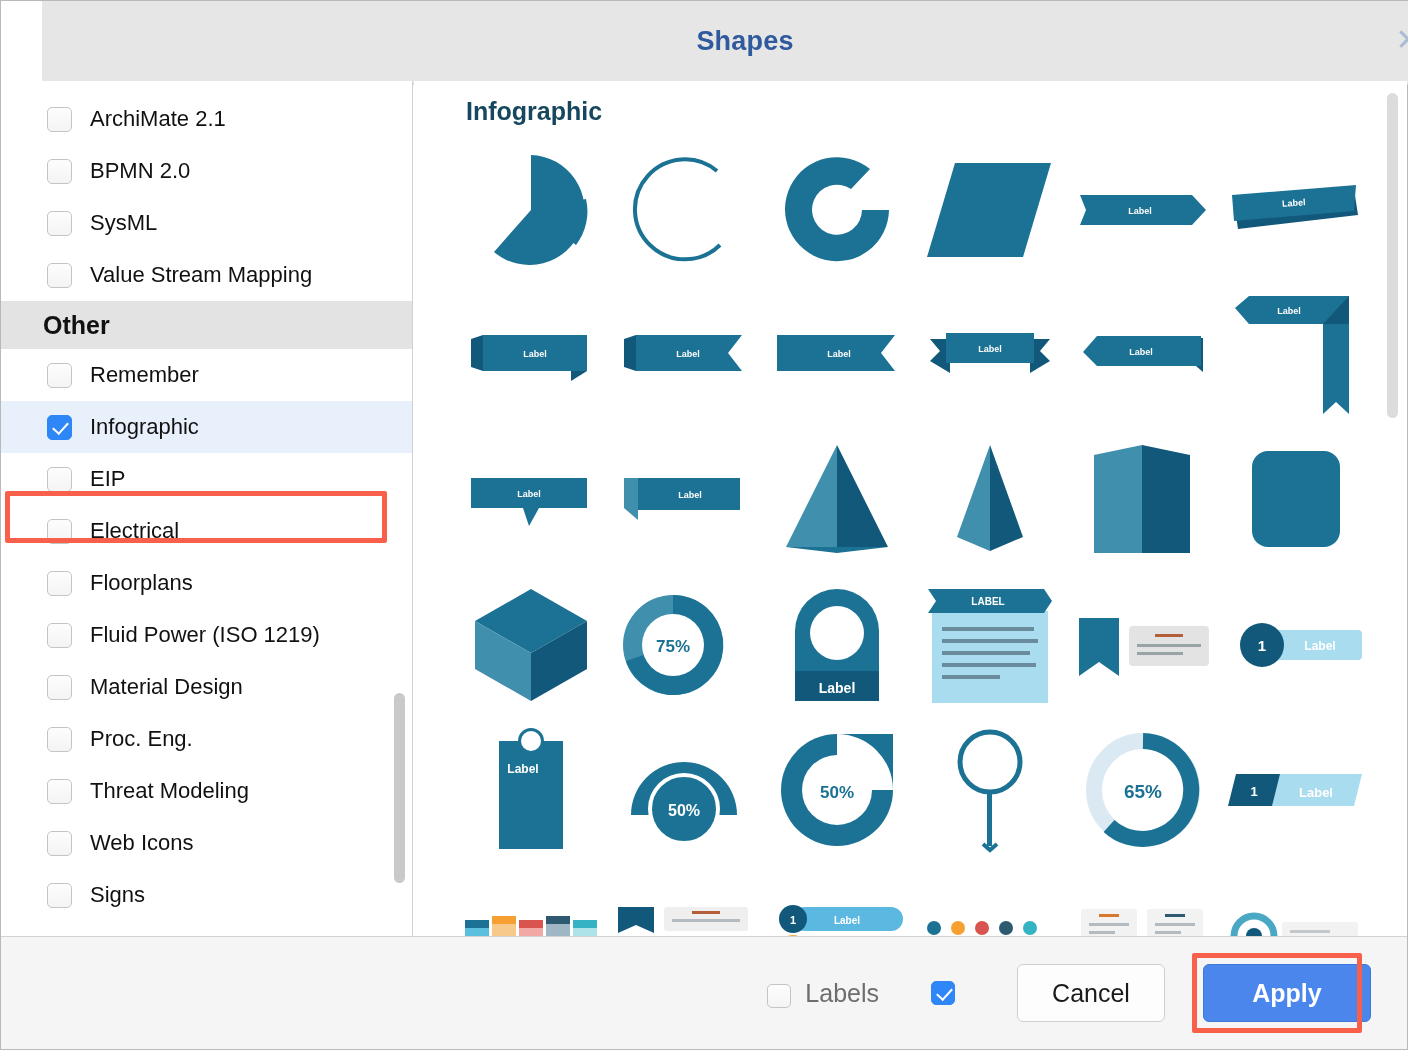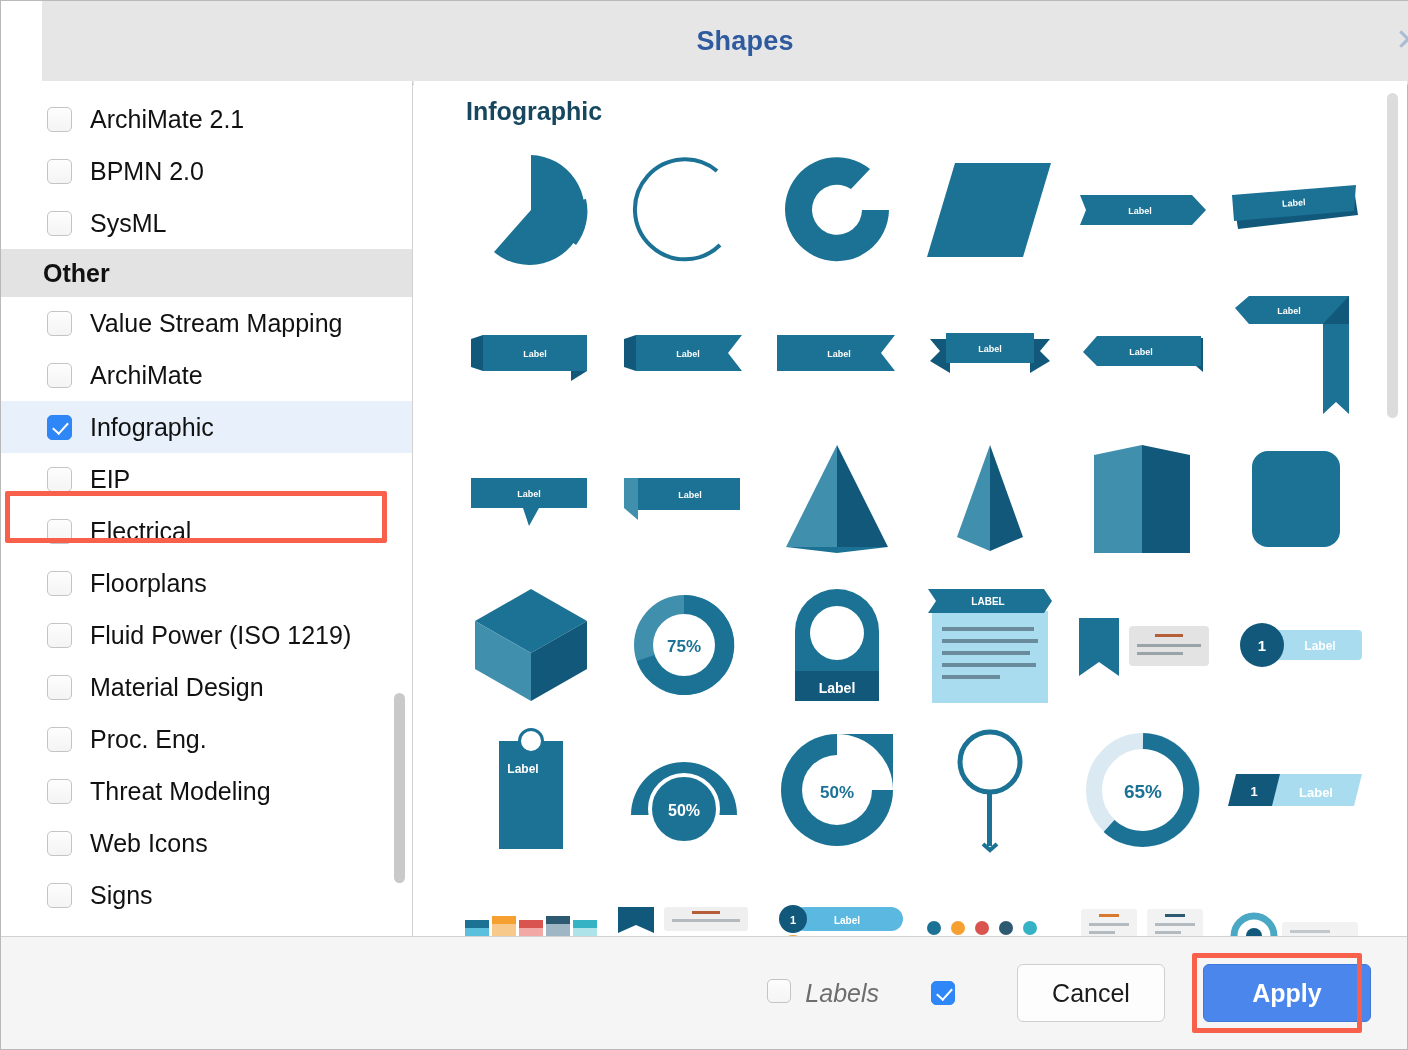--- a/index.html
+++ b/index.html
@@ -65,21 +65,21 @@
   .cbox.checked {
     background: #2f86f6; border-color: #2f86f6;
   }
   .cbox.checked:after {
     content: ""; position: absolute;
     left: 8px; top: 3px; width: 7px; height: 13px;
     border: solid #fff; border-width: 0 2.6px 2.6px 0;
     transform: rotate(42deg);
   }
   .lib-label {
-    font-size: 25px; color: #111; white-space: nowrap;
+    font-size: 22px; color: #111; white-space: nowrap;
     line-height: 1;
   }
   
   #hl-infographic {
     position: absolute; left: 4px; top: 410px;
     width: 382px; height: 52px;
     border: 5px solid #f9604c; border-radius: 2px;
     pointer-events: none;
   }
   #sidebar-scroll {
@@ -115,21 +115,21 @@
     position: absolute; left: 0; top: 4px; width: 11px; height: 325px;
     background: #dcdcdc; border-radius: 6px;
   }
   
   #footer {
     position: absolute; left: 0; bottom: 0; width: 100%; height: 113px;
     background: #f5f5f5; border-top: 1px solid #d2d2d2;
     display: flex; align-items: center; justify-content: flex-end;
     padding-right: 36px;
   }
-  .fchk { display: flex; align-items: flex-start; cursor: pointer; font-style: italic; }
+  .fchk { display: flex; align-items: flex-end; cursor: pointer; }
   .fchk .cbox { width: 24px; height: 24px; flex: 0 0 24px; margin-right: 14px; }
   .fchk-label { font-size: 25px; color: #6d6d6d; }
   #labels-chk { margin-right: 52px; }
   #remember-chk { margin-right: 48px; }
   .btn {
     font-size: 25px; border-radius: 6px; cursor: pointer;
     height: 58px; display: flex; align-items: center; justify-content: center;
   }
   #cancel-btn {
     width: 148px; background: #fdfdfd; border: 1px solid #cfcfcf; color: #1a1a1a;
@@ -165,30 +165,30 @@
             <span class="lib-label">ArchiMate 2.1</span>
           </div>
           <div class="lib-row">
             <span class="cbox"></span>
             <span class="lib-label">BPMN 2.0</span>
           </div>
           <div class="lib-row">
             <span class="cbox"></span>
             <span class="lib-label">SysML</span>
           </div>
+          <div class="lib-row">
+            <span class="cbox"></span>
+            <span class="lib-label">Value Stream Mapping</span>
+          </div>
           <div class="lib-row group">
             <span class="lib-label">Other</span>
           </div>
           <div class="lib-row">
             <span class="cbox"></span>
-            <span class="lib-label">Value Stream Mapping</span>
-          </div>
-          <div class="lib-row">
-            <span class="cbox"></span>
-            <span class="lib-label">ArchiMate</span>
+            <span class="lib-label">Remember</span>
           </div>
           <div class="lib-row selected">
             <span class="cbox checked"></span>
             <span class="lib-label">Infographic</span>
           </div>
           <div class="lib-row">
             <span class="cbox"></span>
             <span class="lib-label">EIP</span>
           </div>
           <div class="lib-row">
@@ -396,21 +396,21 @@
             <div class="scell">
               <div class="stage" style="display: flex; align-items: center; justify-content: center;">
                 <svg width="124" height="124" viewBox="0 0 124 124" xmlns="http://www.w3.org/2000/svg">
                   <polygon points="62,6 118,38 62,70 6,38" fill="#1b7294"></polygon>
                   <polygon points="6,38 62,70 62,118 6,86" fill="#3f8fad"></polygon>
                   <polygon points="118,38 62,70 62,118 118,86" fill="#11587a"></polygon>
                 </svg>
               </div>
             </div>
             <div class="scell">
-              <div class="stage" style="display: flex; align-items: center; justify-content: center;">
+              <div class="stage" style="display: flex; align-items: center; justify-content: flex-start;">
                 <svg width="118" height="118" viewBox="0 0 118 118" xmlns="http://www.w3.org/2000/svg">
                   <circle cx="59" cy="59" r="50" fill="#3f8fad"></circle>
                   <path d="M59 59 L59 9 A50 50 0 1 1 12 75 Z" fill="#1b7294"></path>
                   <circle cx="59" cy="59" r="31" fill="#fff"></circle>
                   <text x="59" y="66" font-family="Liberation Sans, sans-serif" font-size="17" font-weight="bold" fill="#1b7294" text-anchor="middle">75%</text>
                 </svg>
               </div>
             </div>
             <div class="scell">
               <div class="stage" style="display: flex; align-items: center; justify-content: center;">

